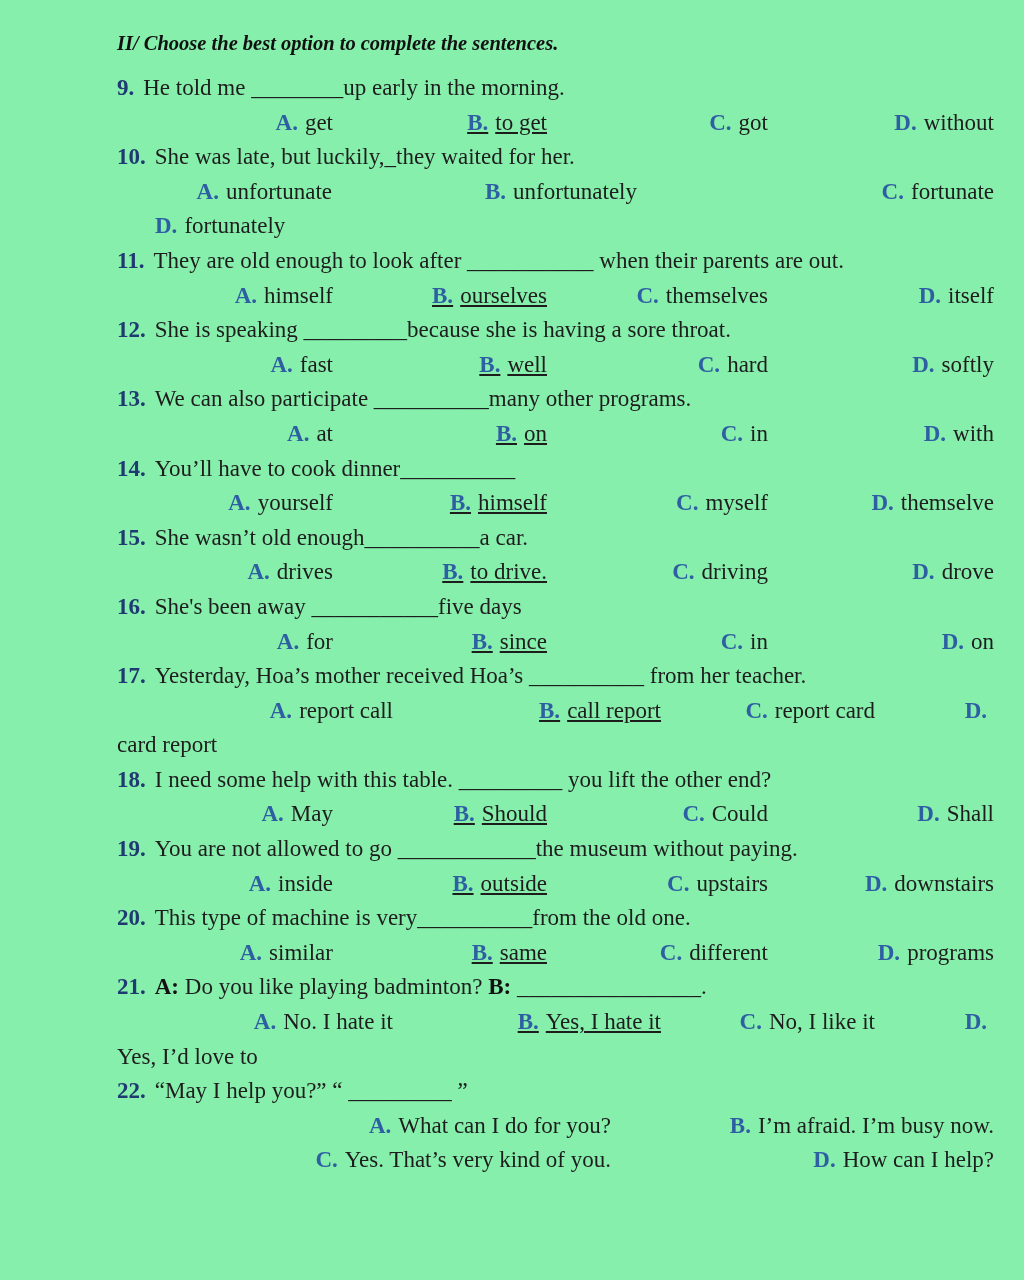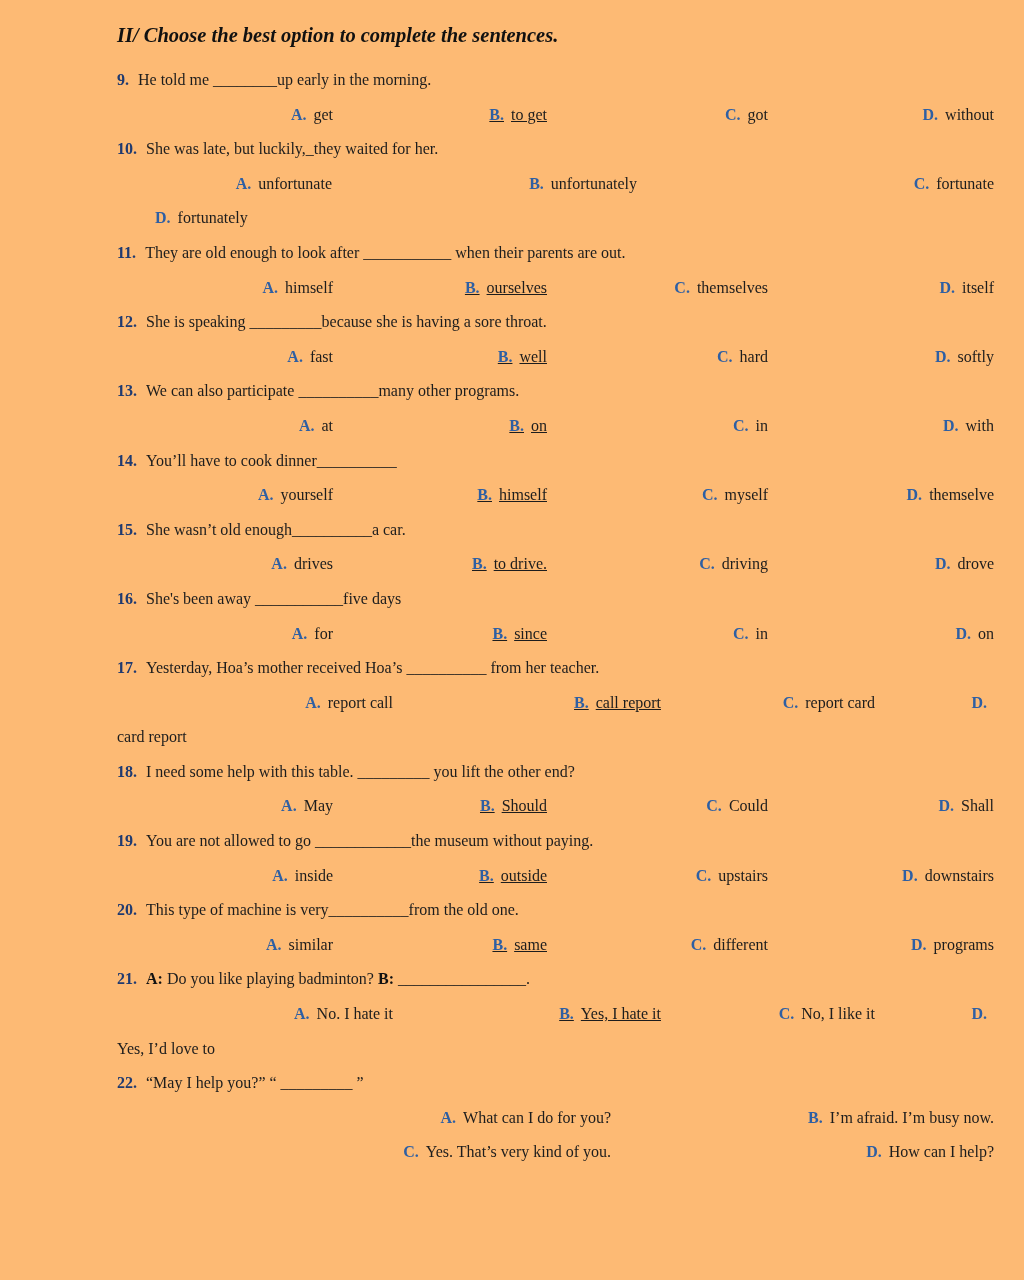--- a/index.html
+++ b/index.html
@@ -1,36 +1,36 @@
 <!DOCTYPE html>
 <html style="--num-color: #1f3a70; --letter-color: #2e5fa3;"><head>
 <meta charset="utf-8">
 <style>
   html,body{margin:0;padding:0;background:#ffffff;}
   .page{
     position:relative;
     width:1024px;height:1280px;
     box-sizing:border-box;
-    padding:18px 30px 0 117px;
-    background:#fdba74;
+    padding:26px 30px 0 117px;
+    background:#86efac;
     font-family:"Liberation Serif","DejaVu Serif",serif;
     color:#1d1d1d;
     overflow:hidden;
   }
   .title{
     font-size:20.5px;
     font-weight:bold;
     font-style:italic;
     color:#111111;
     line-height:35px;
     margin-bottom:10px;
     white-space:nowrap;
   }
   .q-line,.opt-row,.cont-line{
-    font-size:16px;
+    font-size:23px;
     line-height:34.6px;
     white-space:nowrap;
   }
   .q-num{
     font-weight:bold;
     color:var(--num-color,#1f3a70);
     margin-right:9px;
   }
   .q-prompt b{font-weight:bold;color:#111;}
   .opt-row{display:flex;}

